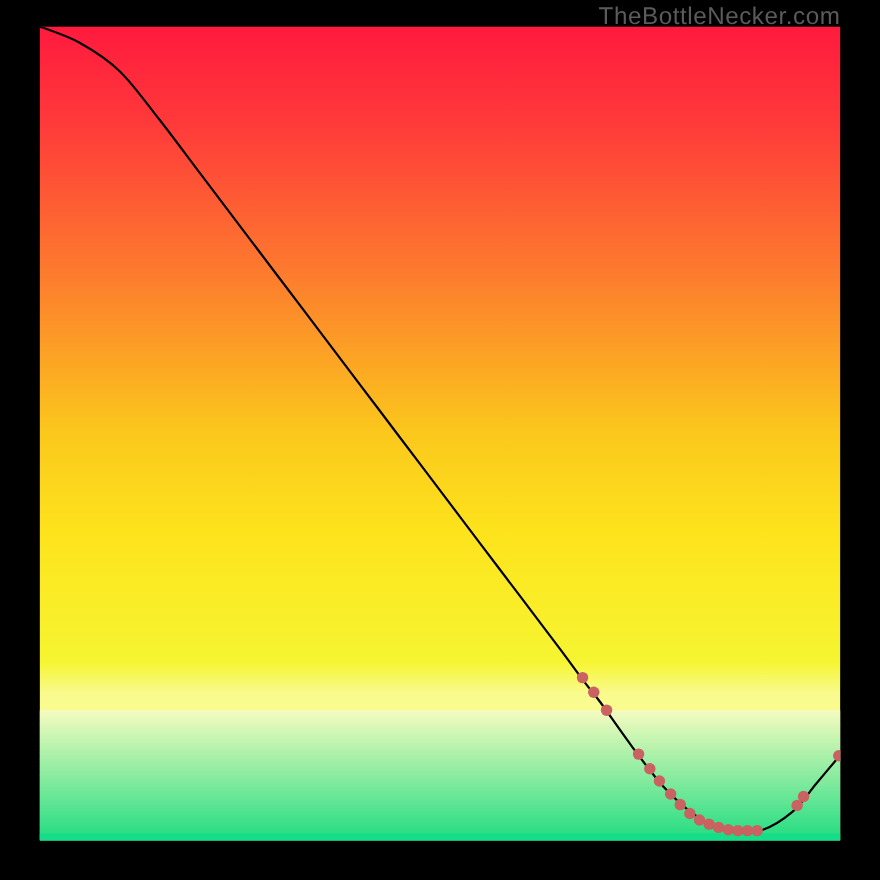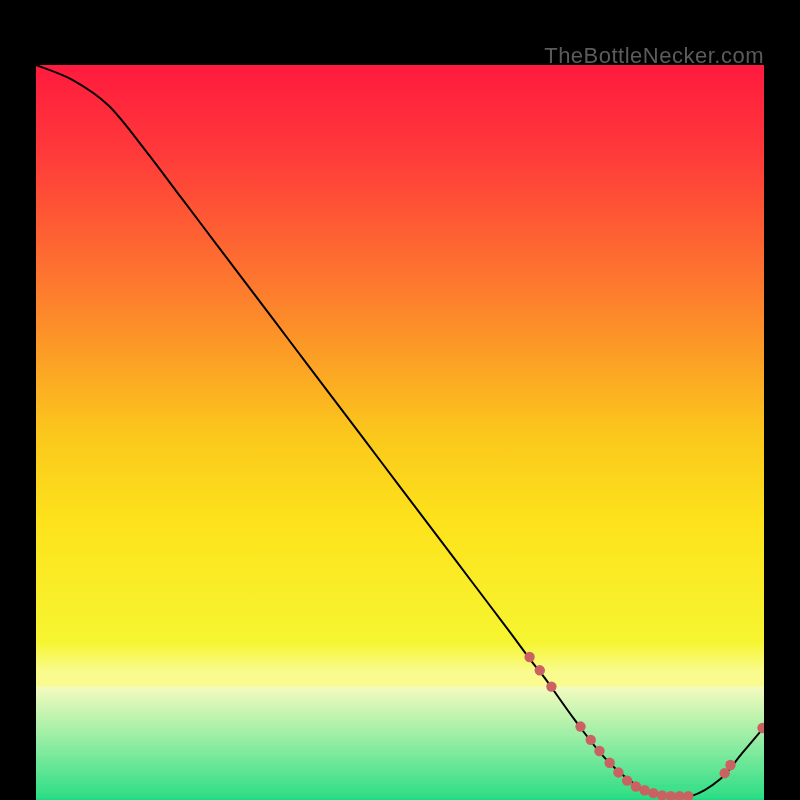--- a/index.html
+++ b/index.html
@@ -9,21 +9,20 @@
     height: 800px;
     background: #000000;
     overflow: hidden;
     font-family: Arial, Helvetica, sans-serif;
   }
   .stage {
     position: relative;
     width: 800px;
     height: 568px;
     background: #000000;
-    margin-top: 41px;
   }
   .plot-area {
     position: absolute;
     left: 36px;
     top: 24px;
     width: 728px;
     height: 740px;
   }
   .plot-area svg {
     display: block;

